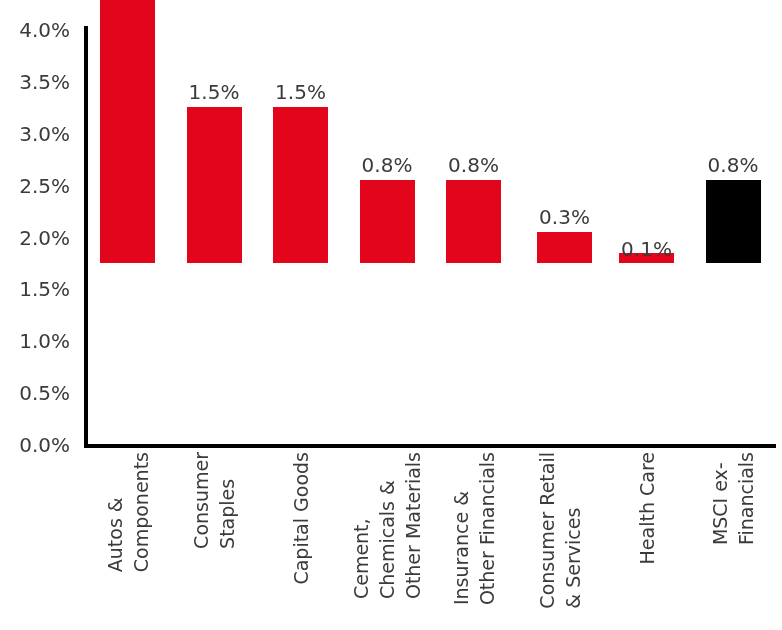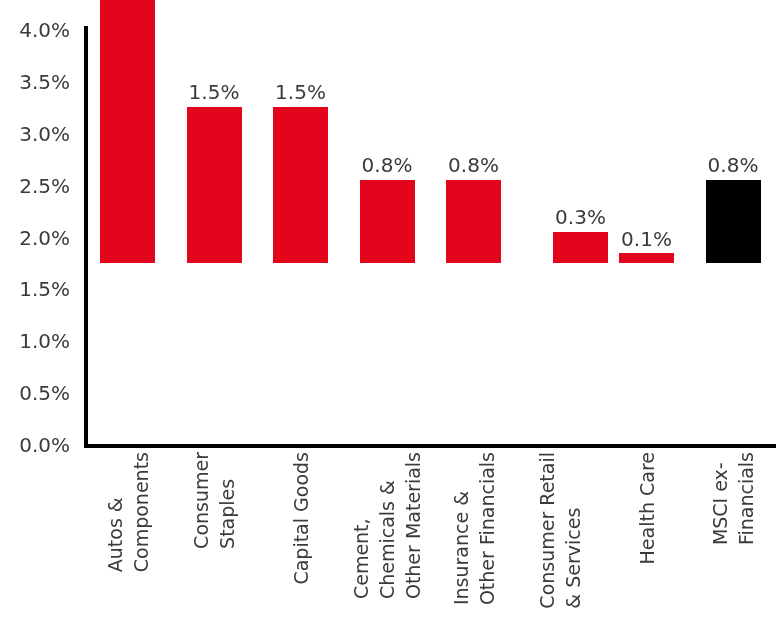--- a/index.html
+++ b/index.html
@@ -146,27 +146,27 @@
         <div class="bar-value" style="bottom: 159.625px;">1.5%</div>
       </div>
       <div class="bar accent" style="left: 359.5px; bottom: 185px; height: 83px;">
         <div class="bar-rect" style="height: 83px; background: rgb(227, 5, 27);"></div>
         <div class="bar-value" style="bottom: 87px;">0.8%</div>
       </div>
       <div class="bar accent" style="left: 446px; bottom: 185px; height: 83px;">
         <div class="bar-rect" style="height: 83px; background: rgb(227, 5, 27);"></div>
         <div class="bar-value" style="bottom: 87px;">0.8%</div>
       </div>
-      <div class="bar accent" style="left: 553px; bottom: 185px; height: 31.125px;">
+      <div class="bar accent" style="left: 537px; bottom: 185px; height: 31.125px;">
         <div class="bar-rect" style="height: 31.125px; background: rgb(227, 5, 27);"></div>
         <div class="bar-value" style="bottom: 35.125px;">0.3%</div>
       </div>
       <div class="bar accent" style="left: 619px; bottom: 185px; height: 10.375px;">
         <div class="bar-rect" style="height: 10.375px; background: rgb(227, 5, 27);"></div>
-        <div class="bar-value" style="bottom: 13px; text-align: center;">0.1%</div>
+        <div class="bar-value" style="bottom: 3px; text-align: center;">0.1%</div>
       </div>
       <div class="bar benchmark" style="left: 705.5px; bottom: 185px; height: 83px;">
         <div class="bar-rect" style="height: 83px; background: rgb(0, 0, 0);"></div>
         <div class="bar-value" style="bottom: 87px;">0.8%</div>
       </div>
     </div>
 
   <div class="x-labels" id="x-labels">
       <div class="x-label" style="left: 100px;">
         <div class="rot">

